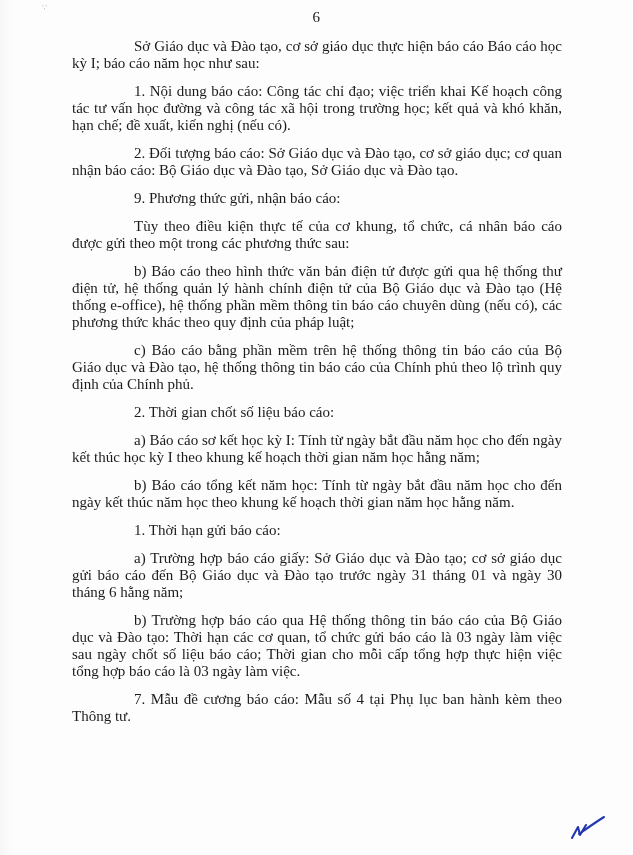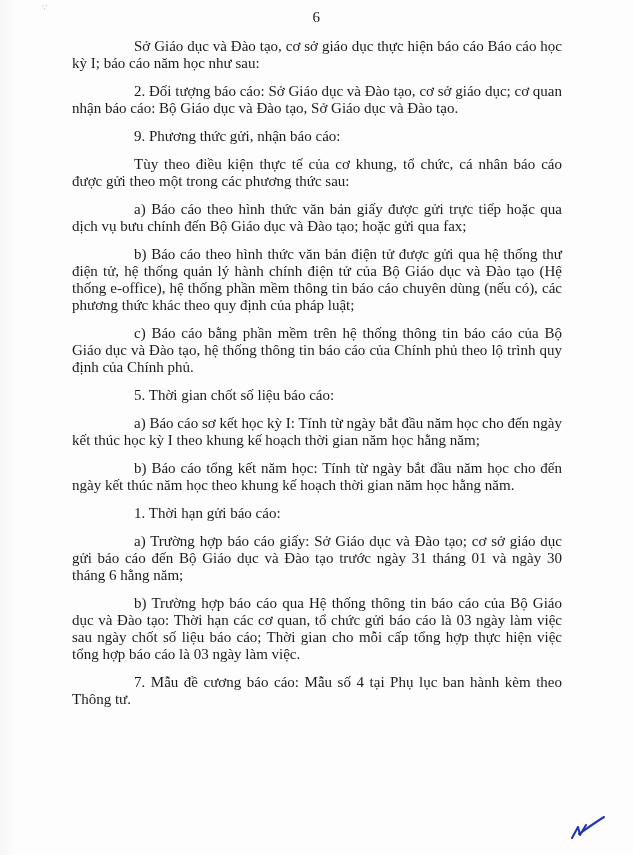--- a/index.html
+++ b/index.html
@@ -61,27 +61,27 @@
 <body>
 
 <div class="page">
 
   <div class="scan-artifact">∵</div>
 
   <div class="pageno">6</div>
 
   <div class="content">
     <p>Sở Giáo dục và Đào tạo, cơ sở giáo dục thực hiện báo cáo Báo cáo học kỳ I; báo cáo năm học như sau:</p>
+    <p>1. Nội dung báo cáo: Công tác chỉ đạo; việc triển khai Kế hoạch công tác tư vấn học đường và công tác xã hội trong trường học; kết quả và khó khăn, hạn chế; đề xuất, kiến nghị (nếu có).</p>
     <p>2. Đối tượng báo cáo: Sở Giáo dục và Đào tạo, cơ sở giáo dục; cơ quan nhận báo cáo: Bộ Giáo dục và Đào tạo, Sở Giáo dục và Đào tạo.</p>
     <p>9. Phương thức gửi, nhận báo cáo:</p>
     <p>Tùy theo điều kiện thực tế của cơ khung, tổ chức, cá nhân báo cáo được gửi theo một trong các phương thức sau:</p>
-    <p>a) Báo cáo theo hình thức văn bản giấy được gửi trực tiếp hoặc qua dịch vụ bưu chính đến Bộ Giáo dục và Đào tạo; hoặc gửi qua fax;</p>
     <p>b) Báo cáo theo hình thức văn bản điện tử được gửi qua hệ thống thư điện tử, hệ thống quản lý hành chính điện tử của Bộ Giáo dục và Đào tạo (Hệ thống e-office), hệ thống phần mềm thông tin báo cáo chuyên dùng (nếu có), các phương thức khác theo quy định của pháp luật;</p>
     <p>c) Báo cáo bằng phần mềm trên hệ thống thông tin báo cáo của Bộ Giáo dục và Đào tạo, hệ thống thông tin báo cáo của Chính phủ theo lộ trình quy định của Chính phủ.</p>
-    <p>5. Thời gian chốt số liệu báo cáo:</p>
+    <p>2. Thời gian chốt số liệu báo cáo:</p>
     <p>a) Báo cáo sơ kết học kỳ I: Tính từ ngày bắt đầu năm học cho đến ngày kết thúc học kỳ I theo khung kế hoạch thời gian năm học hằng năm;</p>
     <p>b) Báo cáo tổng kết năm học: Tính từ ngày bắt đầu năm học cho đến ngày kết thúc năm học theo khung kế hoạch thời gian năm học hằng năm.</p>
     <p>1. Thời hạn gửi báo cáo:</p>
     <p>a) Trường hợp báo cáo giấy: Sở Giáo dục và Đào tạo; cơ sở giáo dục gửi báo cáo đến Bộ Giáo dục và Đào tạo trước ngày 31 tháng 01 và ngày 30 tháng 6 hằng năm;</p>
     <p>b) Trường hợp báo cáo qua Hệ thống thông tin báo cáo của Bộ Giáo dục và Đào tạo: Thời hạn các cơ quan, tổ chức gửi báo cáo là 03 ngày làm việc sau ngày chốt số liệu báo cáo; Thời gian cho mỗi cấp tổng hợp thực hiện việc tổng hợp báo cáo là 03 ngày làm việc.</p>
     <p>7. Mẫu đề cương báo cáo: Mẫu số 4 tại Phụ lục ban hành kèm theo Thông tư.</p>
   </div>
 
   <svg class="ink-mark" viewBox="0 0 40 30" xmlns="http://www.w3.org/2000/svg" aria-hidden="true">
     <path d="M4 24 L10 13 L12 21 L18 11" fill="none" stroke-width="2.1" stroke-linecap="round" stroke-linejoin="round" stroke="#2337b2"></path>

